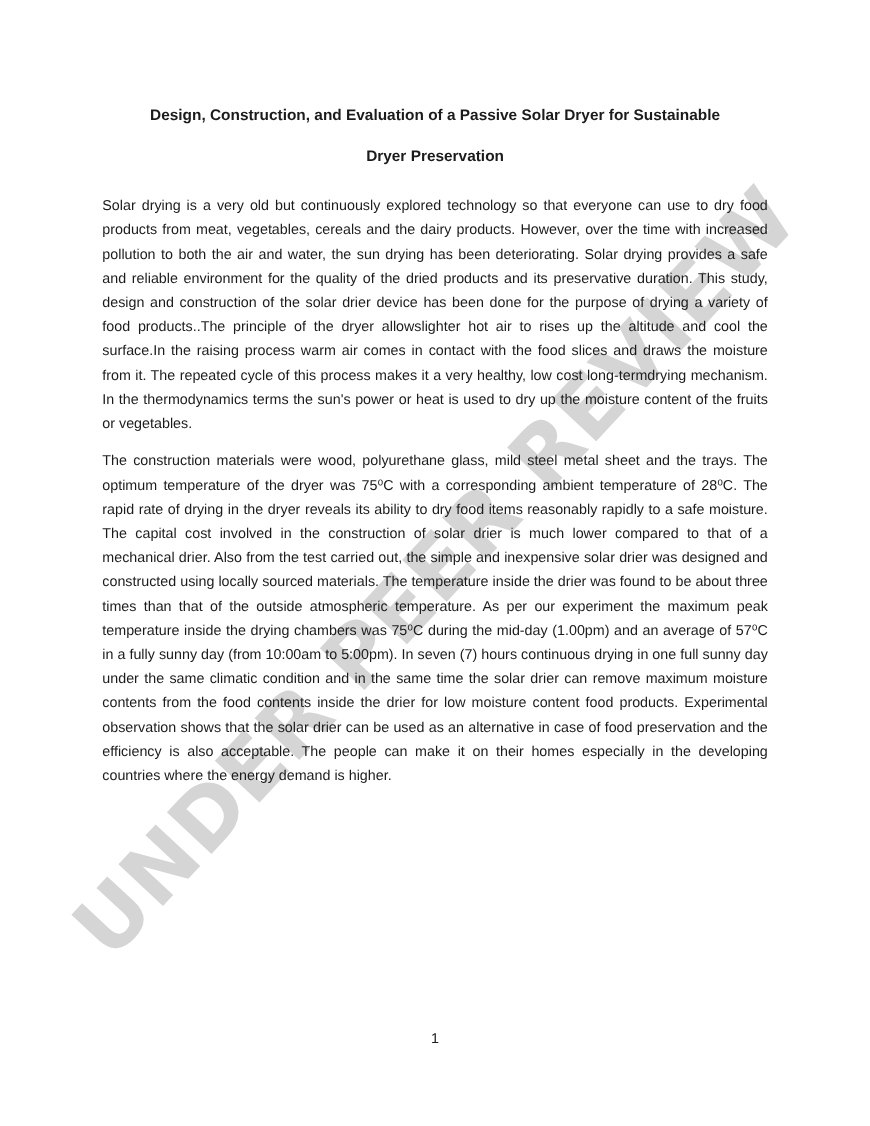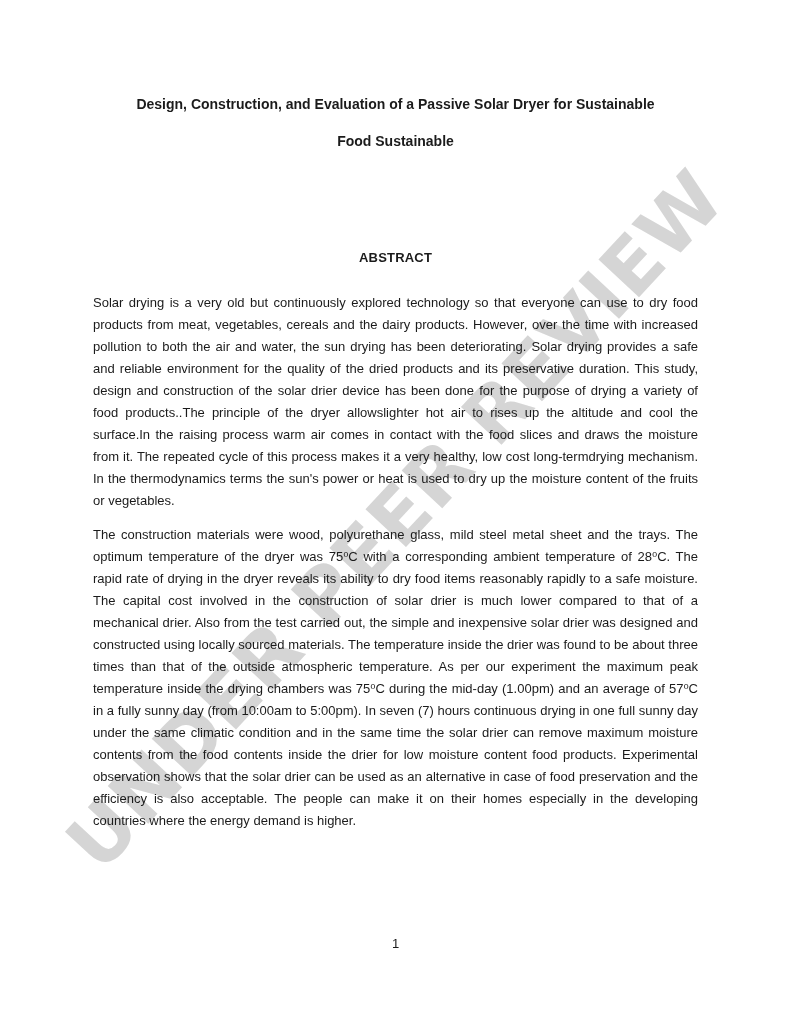--- a/index.html
+++ b/index.html
@@ -78,24 +78,23 @@
 <body>
 
 <div class="page">
 
   <div class="watermark">UNDER PEER REVIEW</div>
 
   <div class="content">
 
     <div class="title">
       <div>Design, Construction, and Evaluation of a Passive Solar Dryer for Sustainable</div>
-      <div class="title-line2">Food Sustainable</div>
+      <div class="title-line2">Dryer Preservation</div>
     </div>
 
-    <div class="abstract-heading">ABSTRACT</div>
 
     <p class="para para-1">Solar drying is a very old but continuously explored technology so that everyone can use to dry food products from meat, vegetables, cereals and the dairy products. However, over the time with increased pollution to both the air and water, the sun drying has been deteriorating. Solar drying provides a safe and reliable environment for the quality of the dried products and its preservative duration. This study, design and construction of the solar drier device has been done for the purpose of drying a variety of food products..The principle of the dryer allowslighter hot air to rises up the altitude and cool the surface.In the raising process warm air comes in contact with the food slices and draws the moisture from it. The repeated cycle of this process makes it a very healthy, low cost long-termdrying mechanism. In the thermodynamics terms the sun's power or heat is used to dry up the moisture content of the fruits or vegetables.</p>
 
     <p class="para para-2">The construction materials were wood, polyurethane glass, mild steel metal sheet and the trays. The optimum temperature of the dryer was 75⁰C with a corresponding ambient temperature of 28⁰C. The rapid rate of drying in the dryer reveals its ability to dry food items reasonably rapidly to a safe moisture. The capital cost involved in the construction of solar drier is much lower compared to that of a mechanical drier. Also from the test carried out, the simple and inexpensive solar drier was designed and constructed using locally sourced materials. The temperature inside the drier was found to be about three times than that of the outside atmospheric temperature. As per our experiment the maximum peak temperature inside the drying chambers was 75⁰C during the mid-day (1.00pm) and an average of 57⁰C in a fully sunny day (from 10:00am to 5:00pm). In seven (7) hours continuous drying in one full sunny day under the same climatic condition and in the same time the solar drier can remove maximum moisture contents from the food contents inside the drier for low moisture content food products. Experimental observation shows that the solar drier can be used as an alternative in case of food preservation and the efficiency is also acceptable. The people can make it on their homes especially in the developing countries where the energy demand is higher.</p>
 
   </div>
 
   <div class="page-number">1</div>
 
 </div>

